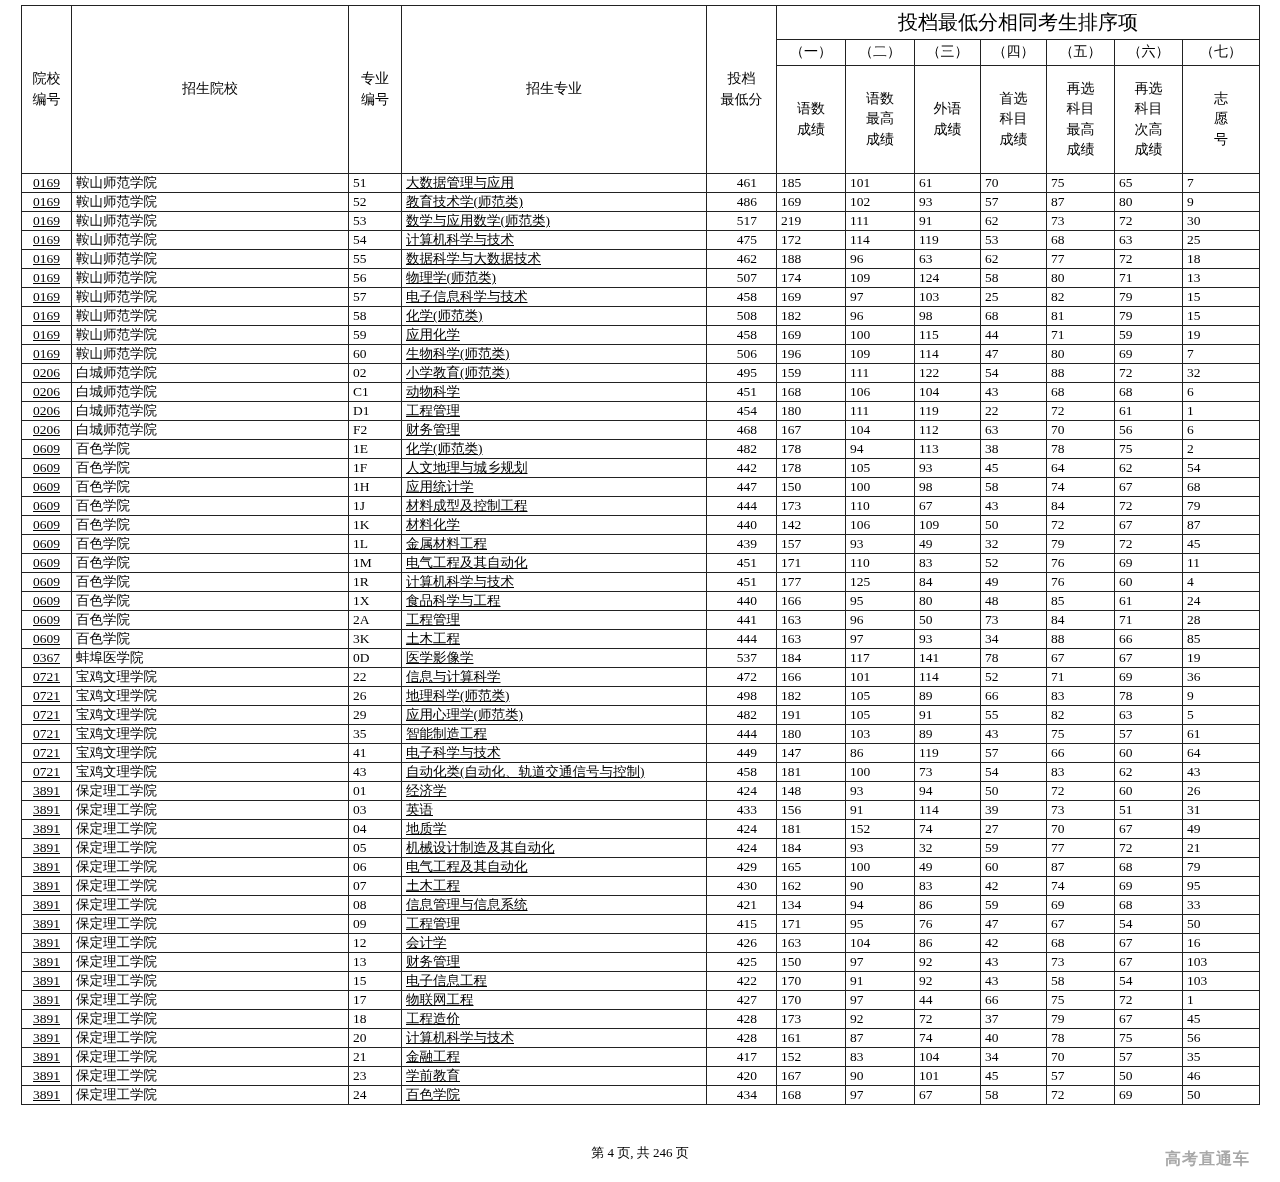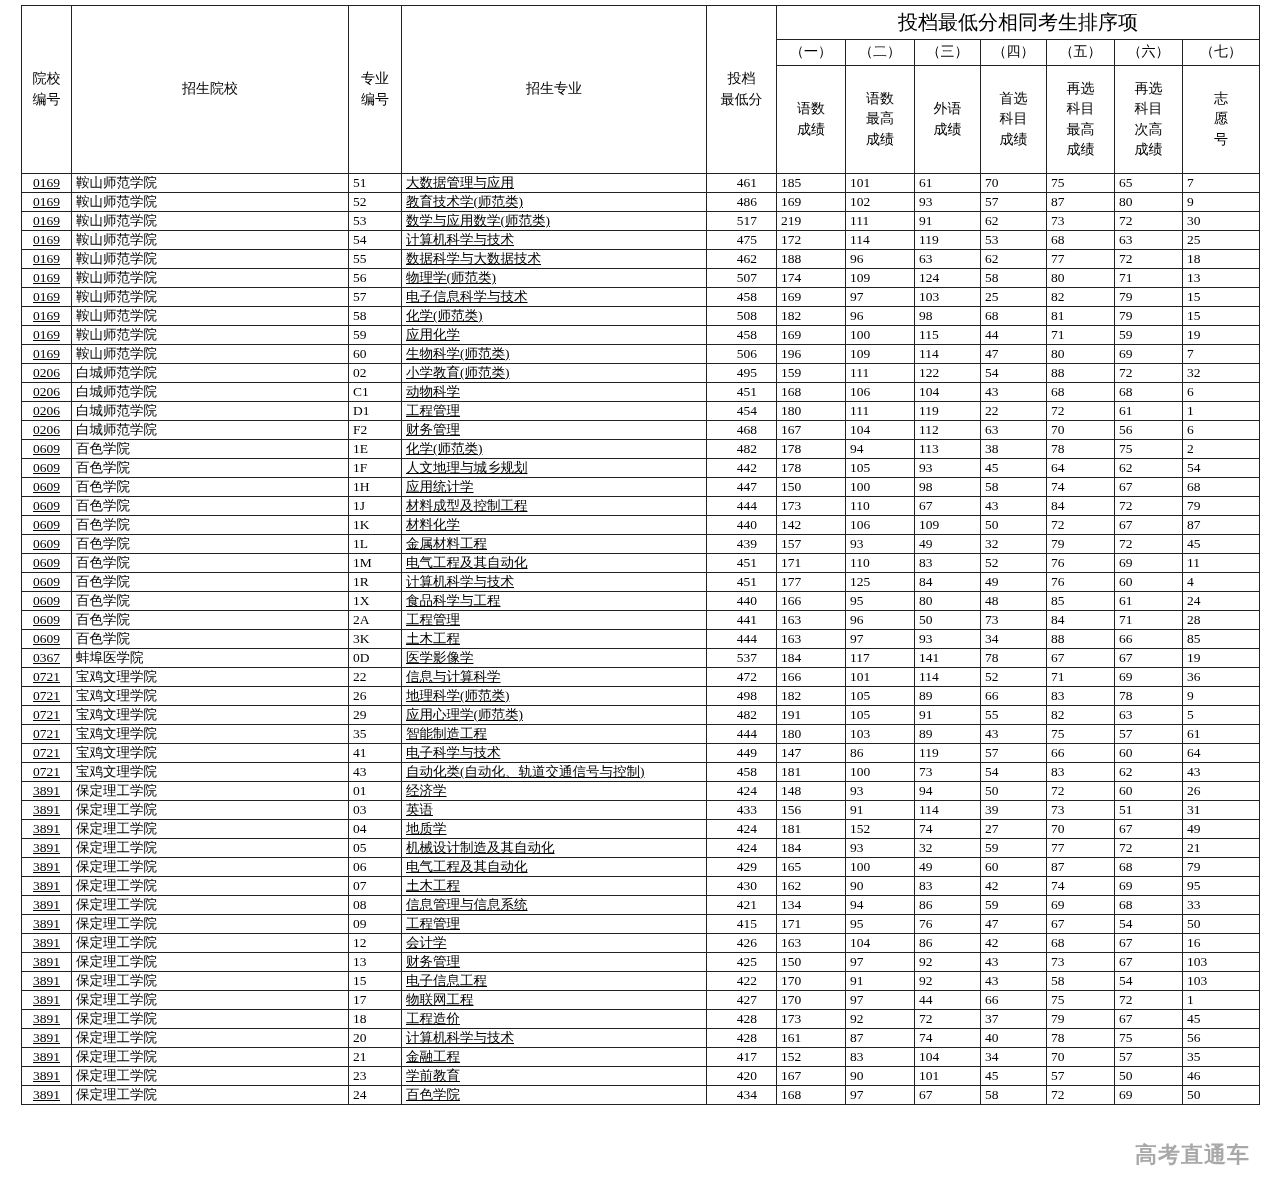--- a/index.html
+++ b/index.html
@@ -36,21 +36,21 @@
   td.c4 { text-align: right; padding-right: 19px; margin-left: 12px; }
   td.c5, td.c6, td.c7, td.c8, td.c9, td.c10, td.c11 { text-align: left; }
 
   .footer-pageinfo {
     position: absolute; left: 0; right: 0; bottom: 20px;
     text-align: center; font-size: 13px; color: #000;
   }
   .watermark {
     position: absolute; right: 30px; bottom: 12px;
     font-family: Liberation Mono, monospace;
-    font-weight: bold; font-size: 22px; color: #a8a8a8;
+    font-weight: bold; font-size: 16px; color: #a8a8a8;
     letter-spacing: 1px;
   }
 </style>
 </head>
 <body>
 
 <div class="page">
 
   <table class="score-table">
     <colgroup>
@@ -795,15 +795,16 @@
           <td class="c6">97</td>
           <td class="c7">67</td>
           <td class="c8">58</td>
           <td class="c9">72</td>
           <td class="c10">69</td>
           <td class="c11">50</td>
         </tr>
       </tbody>
   </table>
 
+  <div class="footer-pageinfo">第 4 页, 共 246 页</div>
   <div class="watermark">高考直通车</div>
 
 </div>
 
 </body></html>

